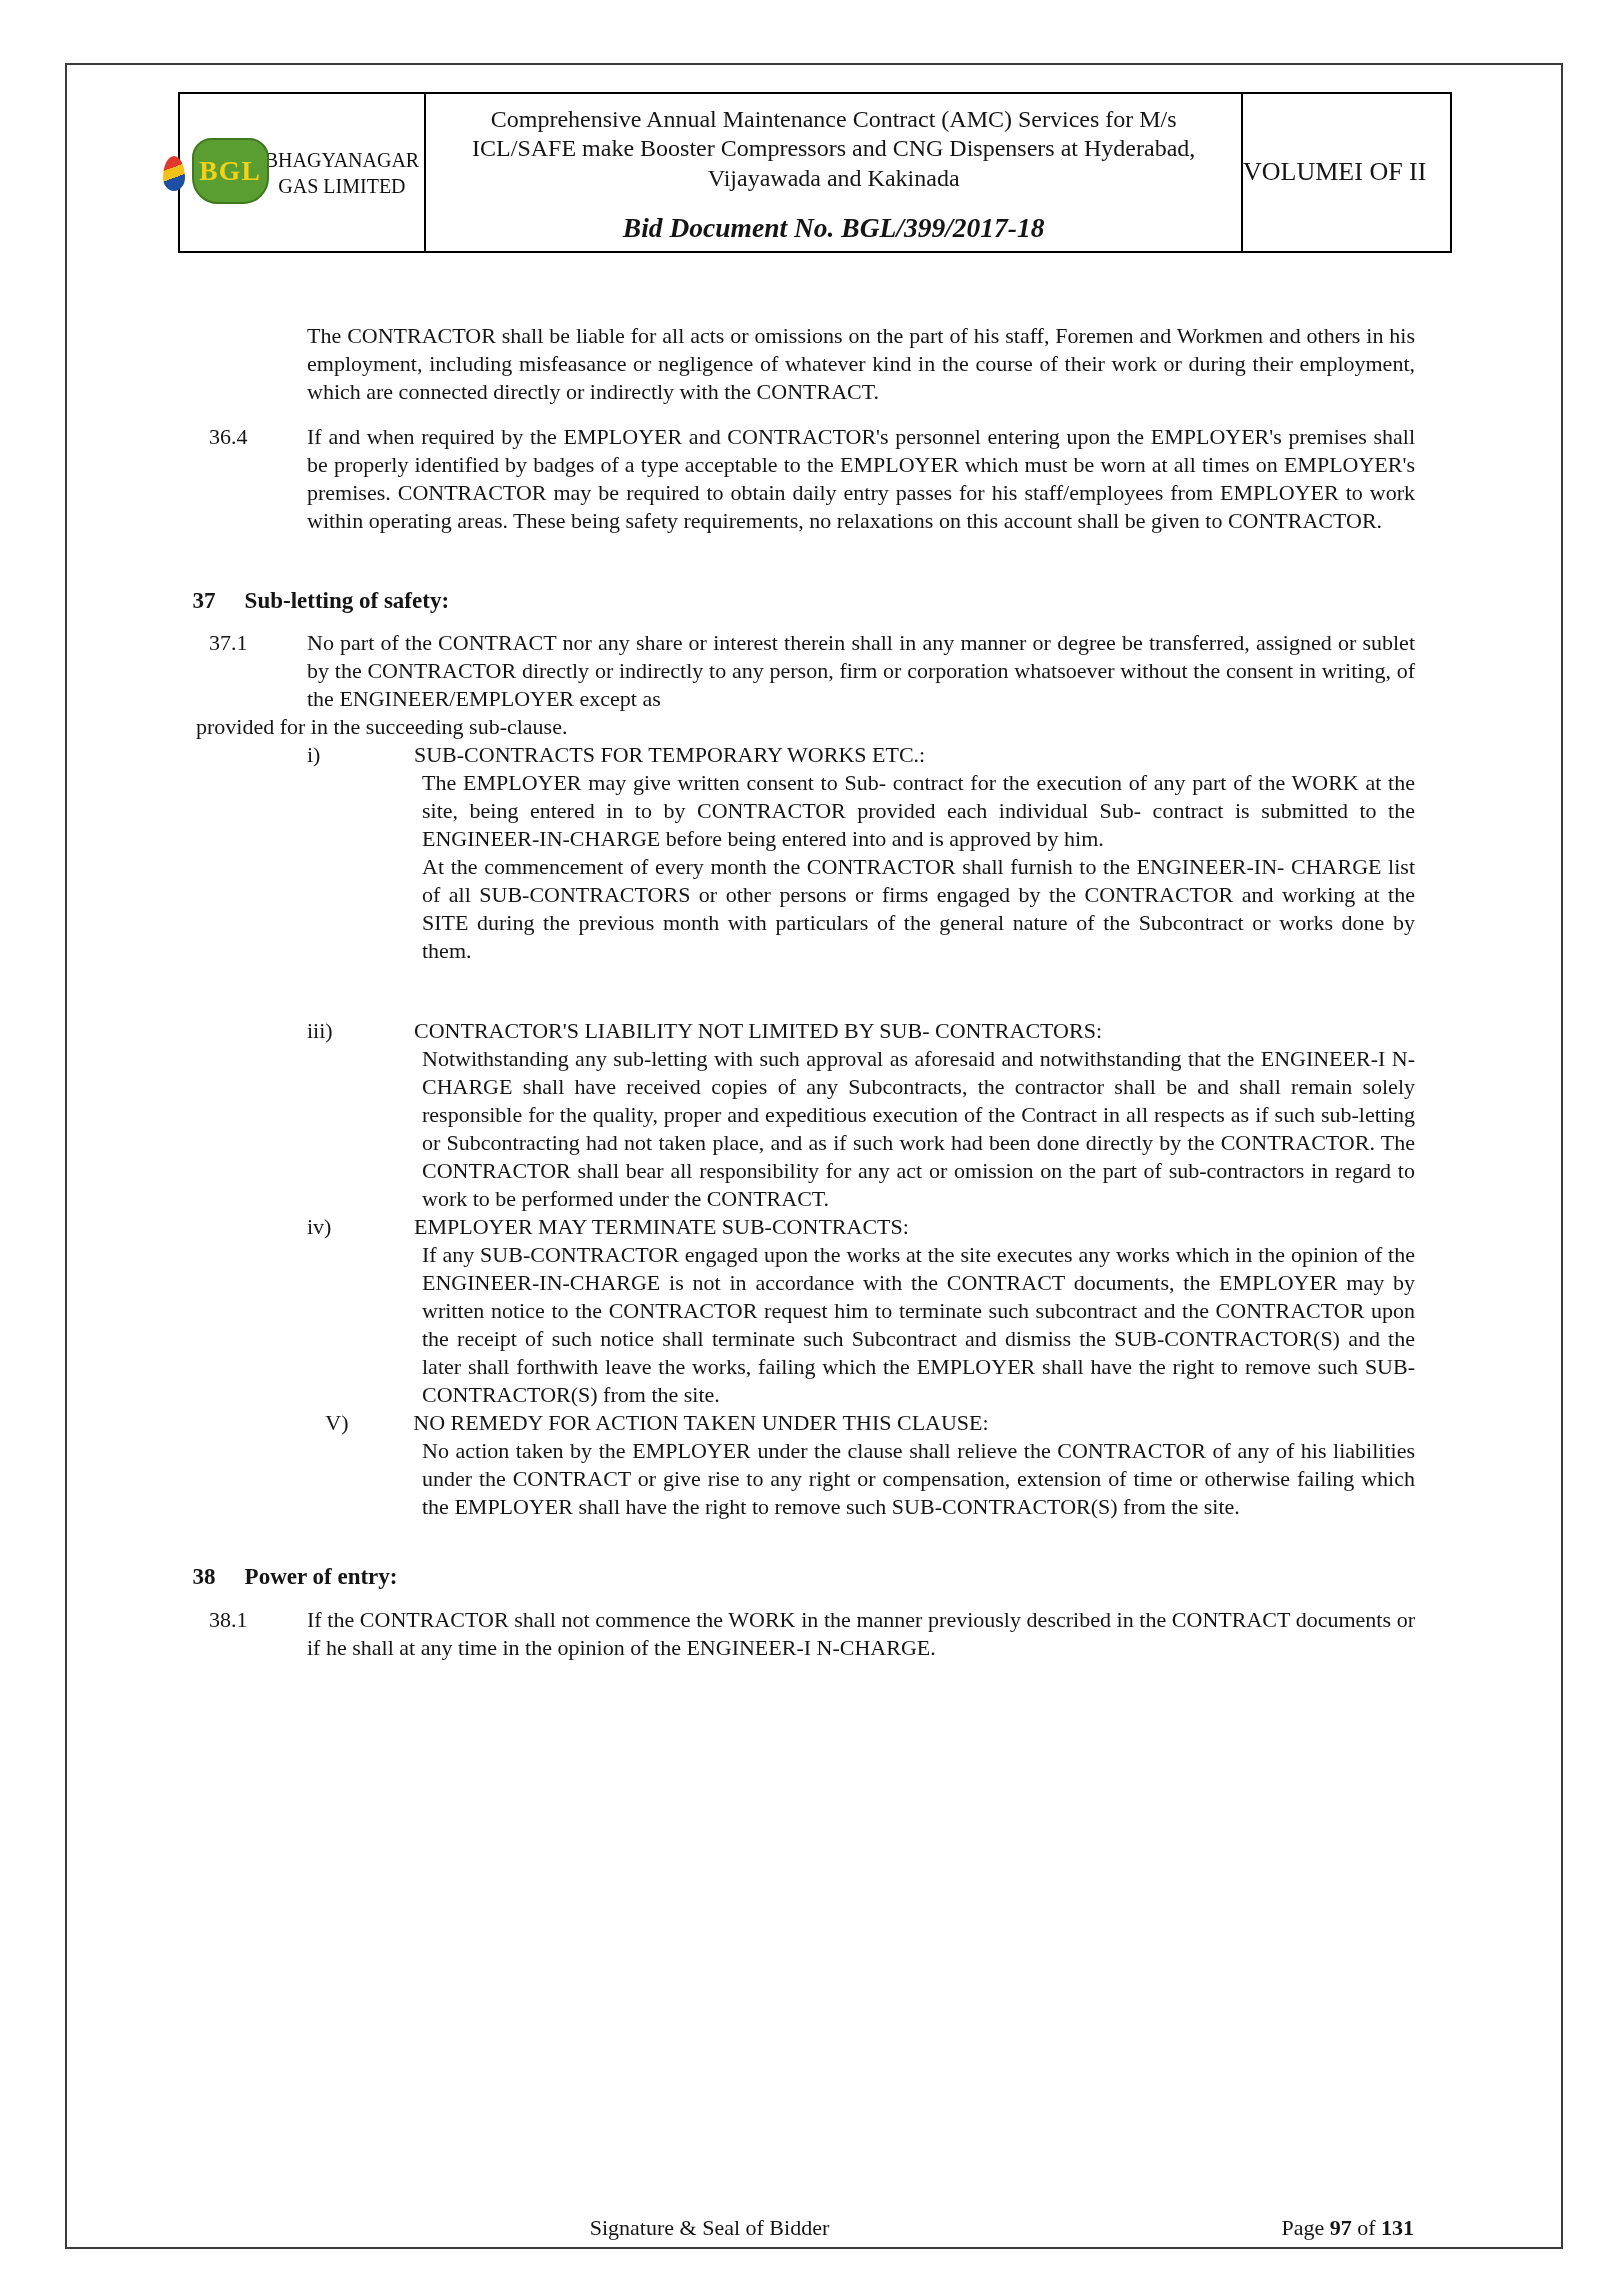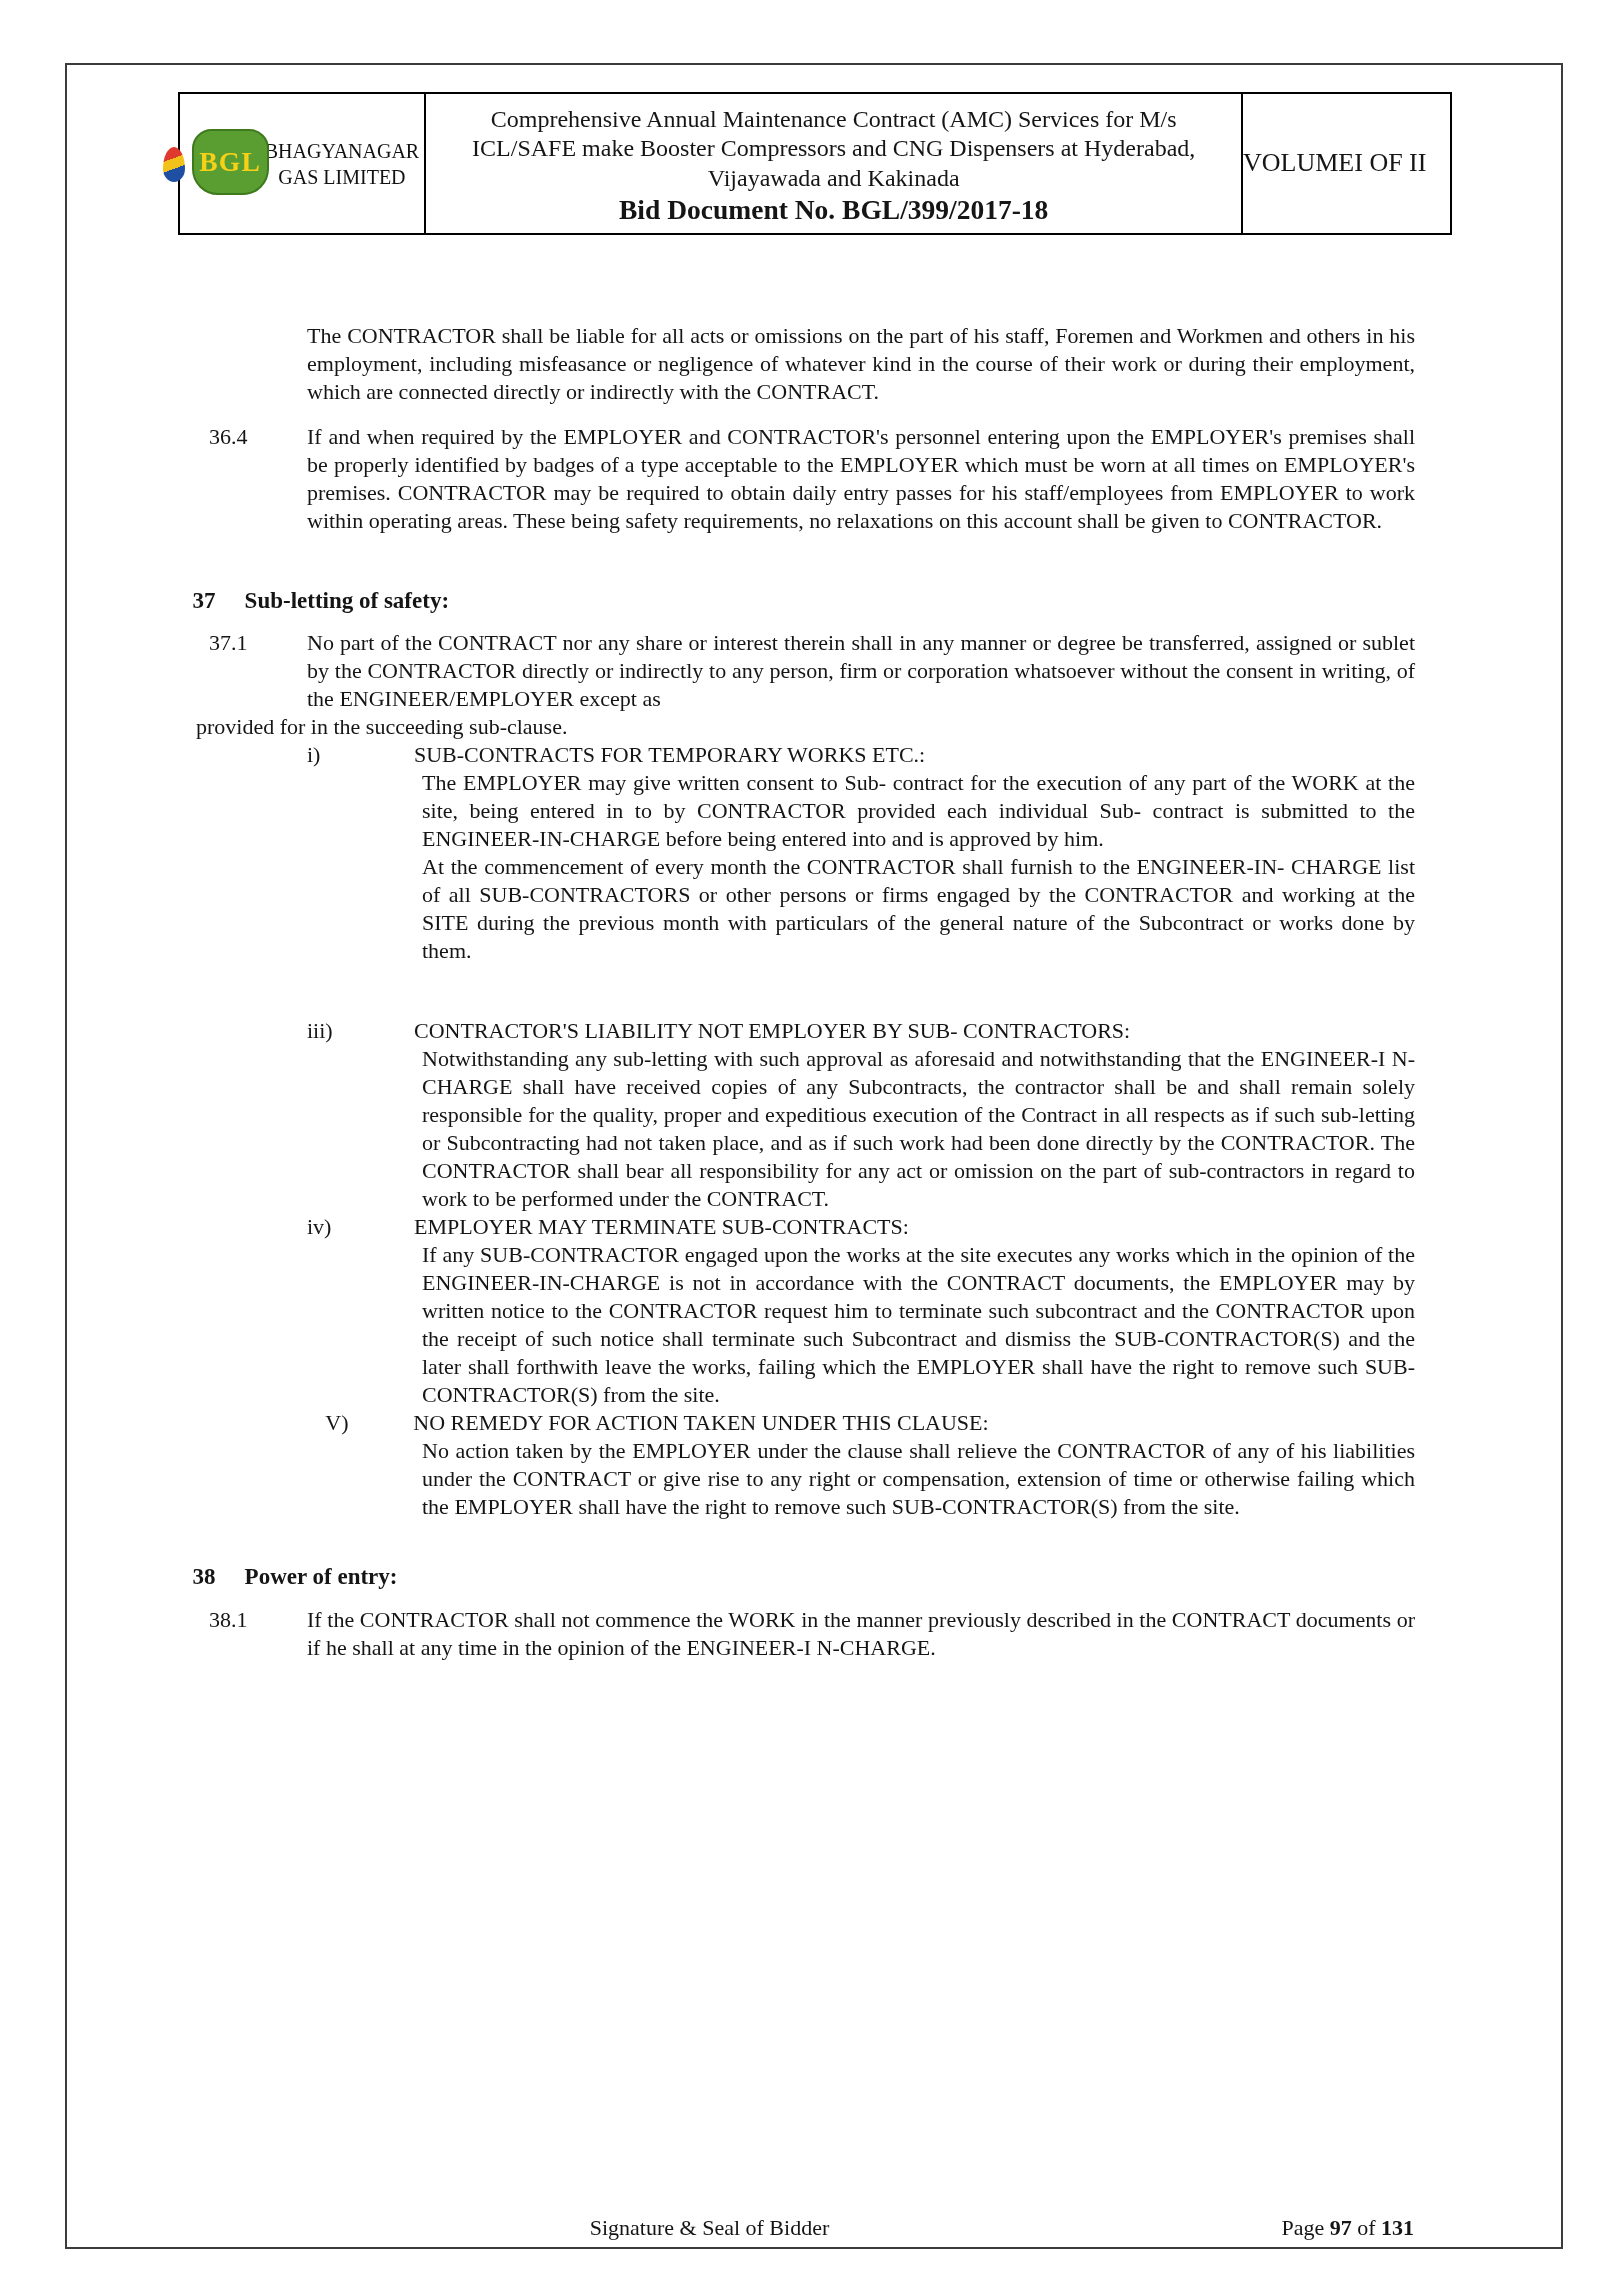--- a/index.html
+++ b/index.html
@@ -51,21 +51,21 @@
     position: absolute; right: 9.2px; top: 18.3px;
     width: 22px; height: 35px;
     border-radius: 50% 50% 50% 50% / 62% 62% 38% 38%;
     background: linear-gradient(160deg, #e03a2f 0 35%, #f2c21a 35% 60%, #1f4fa3 60% 100%);
   }
   .logo-caption { color: #c4271f; font-size: 12.4px; font-weight: bold; margin-top: 1.3px; }
   .company-name { margin-top: 0; text-align: center; font-size: 20px; line-height: 1.28; color: #111; }
 
   .cell-title { flex: 1; text-align: center; padding: 10.5px 15.7px 6.5px; }
   .title-main { font-weight: normal; font-size: 24px; line-height: 1.23; }
-  .title-bid  { font-weight: bold; font-size: 27.5px; margin-top: 1px; }
+  .title-bid  { font-weight: bold; font-size: 27.5px; margin-top: 19px; font-style: italic; }
 
   .cell-volume {
     width: 207px; flex: none;
     display: flex; flex-direction: row;
     align-items: center; justify-content: flex-start;
     font-size: 26px; line-height: 1.4;
   }
 
   
   .content {
@@ -167,21 +167,21 @@
       </div>
       <div class="sub-body">The EMPLOYER may give written consent to Sub- contract for the execution of any part of the WORK at the site, being entered in to by CONTRACTOR provided each individual Sub- contract is submitted to the ENGINEER-IN-CHARGE before being entered into and is approved by him.</div>
     </div>
     <div class="sub">
       <div class="sub-body">At the commencement of every month the CONTRACTOR shall furnish to the ENGINEER-IN- CHARGE list of all SUB-CONTRACTORS or other persons or firms engaged by the CONTRACTOR and working at the SITE during the previous month with particulars of the general nature of the Subcontract or works done by them.</div>
     </div>
     <div class="gap-l"></div>
     <div class="sub">
       <div class="sub-head">
         <div class="sub-marker">iii)</div>
-        <div class="sub-heading">CONTRACTOR'S LIABILITY NOT EMPLOYER BY SUB- CONTRACTORS:</div>
+        <div class="sub-heading">CONTRACTOR'S LIABILITY NOT LIMITED BY SUB- CONTRACTORS:</div>
       </div>
       <div class="sub-body">Notwithstanding any sub-letting with such approval as aforesaid and notwithstanding that the ENGINEER-I N-CHARGE shall have received copies of any Subcontracts, the contractor shall be and shall remain solely responsible for the quality, proper and expeditious execution of the Contract in all respects as if such sub-letting or Subcontracting had not taken place, and as if such work had been done directly by the CONTRACTOR. The CONTRACTOR shall bear all responsibility for any act or omission on the part of sub-contractors in regard to work to be performed under the CONTRACT.</div>
     </div>
     <div class="sub">
       <div class="sub-head">
         <div class="sub-marker">iv)</div>
         <div class="sub-heading">EMPLOYER MAY TERMINATE SUB-CONTRACTS:</div>
       </div>
       <div class="sub-body">If any SUB-CONTRACTOR engaged upon the works at the site executes any works which in the opinion of the ENGINEER-IN-CHARGE is not in accordance with the CONTRACT documents, the EMPLOYER may by written notice to the CONTRACTOR request him to terminate such subcontract and the CONTRACTOR upon the receipt of such notice shall terminate such Subcontract and dismiss the SUB-CONTRACTOR(S) and the later shall forthwith leave the works, failing which the EMPLOYER shall have the right to remove such SUB- CONTRACTOR(S) from the site.</div>
     </div>

